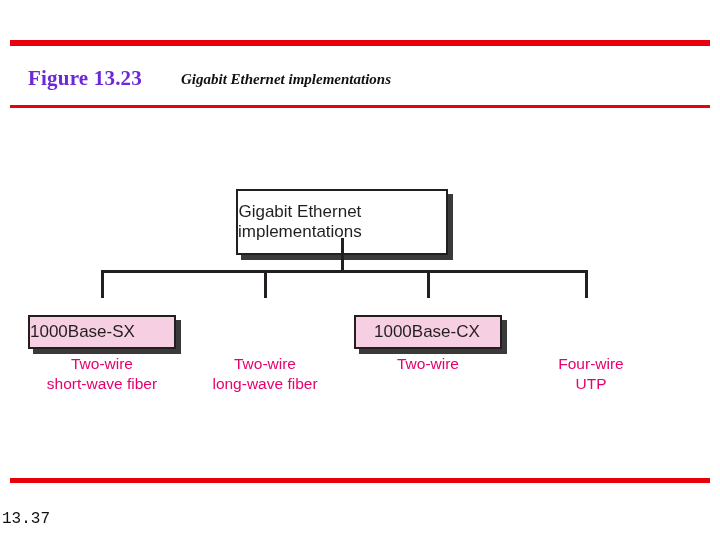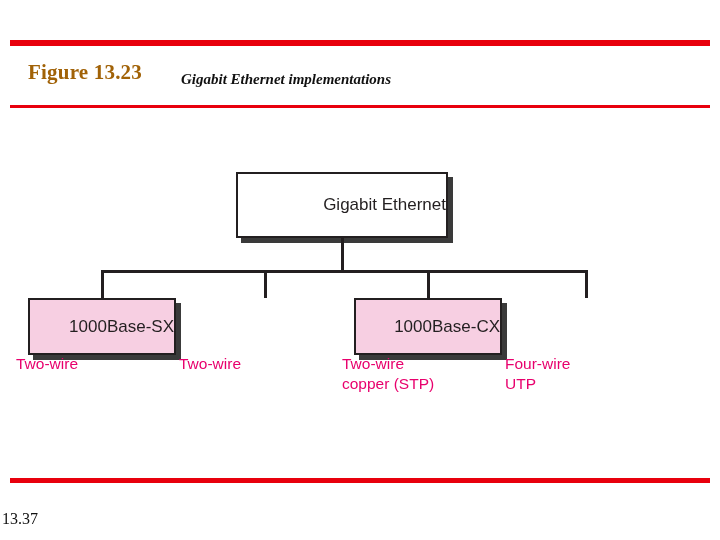--- a/index.html
+++ b/index.html
@@ -37,25 +37,25 @@
     left: 10px;
     top: 478px;
     width: 700px;
     height: 5px;
     background: #e8000d;
   }
 
   .fig-label {
     position: absolute;
     left: 28px;
-    top: 60px;
+    top: 66px;
     font-family: "Liberation Serif", serif;
     font-weight: bold;
     font-size: 21px;
-    color: #a16207;
+    color: #6d28d9;
     letter-spacing: 0.2px;
     white-space: nowrap;
   }
   .fig-caption {
     position: absolute;
     left: 170px;
     top: 71px;
     font-family: "Liberation Serif", serif;
     font-weight: bold;
     font-style: italic;
@@ -74,51 +74,53 @@
     height: 540px;
   }
 
   .node {
     position: absolute;
     box-sizing: border-box;
     border: 2px solid #231f20;
     background: #f7cfe2;
     display: flex;
     align-items: center;
-    justify-content: flex-end;
+    justify-content: flex-start;
     text-align: center;
     color: #231f20;
     line-height: 1.15;
     box-shadow: 5px 5px 0 0 #3a3a3a;
+    margin-top: 17px;
   }
 
   .node-root {
     left: 236px;
     top: 172px;
     width: 212px;
     height: 66px;
     background: #ffffff;
     font-size: 17px;
   }
 
   .node-leaf {
     top: 298px;
     width: 148px;
-    height: 57px;
+    height: 34px;
     font-size: 17px;
   }
   .leaf-0 { left: 28px; }
   .leaf-1 { left: 191px; }
-  .leaf-2 { left: 354px; }
+  .leaf-2 { left: 354px; padding-left: 18px; }
   .leaf-3 { left: 517px; }
 
   .caption {
     position: absolute;
     top: 354px;
     width: 172px;
+    text-align: center;
     color: #e8006d;
     font-size: 15.5px;
     line-height: 1.3;
   }
   .cap-0 { left: 16px; }
   .cap-1 { left: 179px; }
   .cap-2 { left: 342px; }
   .cap-3 { left: 505px; }
 
   
@@ -132,64 +134,66 @@
   .drop-0 { left: 101px; }
   .drop-1 { left: 264px; }
   .drop-2 { left: 427px; }
   .drop-3 { left: 585px; }
 
   
   .slide-number {
     position: absolute;
     left: 2px;
     top: 510px;
-    font-family: Liberation Serif, serif;
+    font-family: Liberation Mono, monospace;
     font-size: 16px;
     color: #111111;
   }
 </style>
 </head>
 <body>
 
 <div class="rule-top"></div>
 <div class="fig-label">Figure 13.23</div>
 <div class="fig-caption">Gigabit Ethernet implementations</div>
 <div class="rule-under-title"></div>
 
 <div class="diagram">
 
   <div class="node node-root">
     <div>
       <span>Gigabit Ethernet</span><br>
+      <span>implementations</span>
     </div>
   </div>
 
   <div class="line v-root"></div>
   <div class="line h-bus"></div>
   <div class="line v-drop drop-0"></div>
   <div class="line v-drop drop-1"></div>
   <div class="line v-drop drop-2"></div>
   <div class="line v-drop drop-3"></div>
 
   <div class="node node-leaf leaf-0">
     <span>1000Base-SX</span>
   </div>
   <div class="node node-leaf leaf-2">
     <span>1000Base-CX</span>
   </div>
 
   <div class="caption cap-0">
     <span>Two-wire</span><br>
+    <span>short-wave fiber</span>
   </div>
   <div class="caption cap-1">
     <span>Two-wire</span><br>
+    <span>long-wave fiber</span>
   </div>
   <div class="caption cap-2">
     <span>Two-wire</span><br>
-    <span>copper (STP)</span>
   </div>
   <div class="caption cap-3">
     <span>Four-wire</span><br>
     <span>UTP</span>
   </div>
 
 </div>
 
 <div class="rule-bottom"></div>
 <div class="slide-number">13.37</div>

